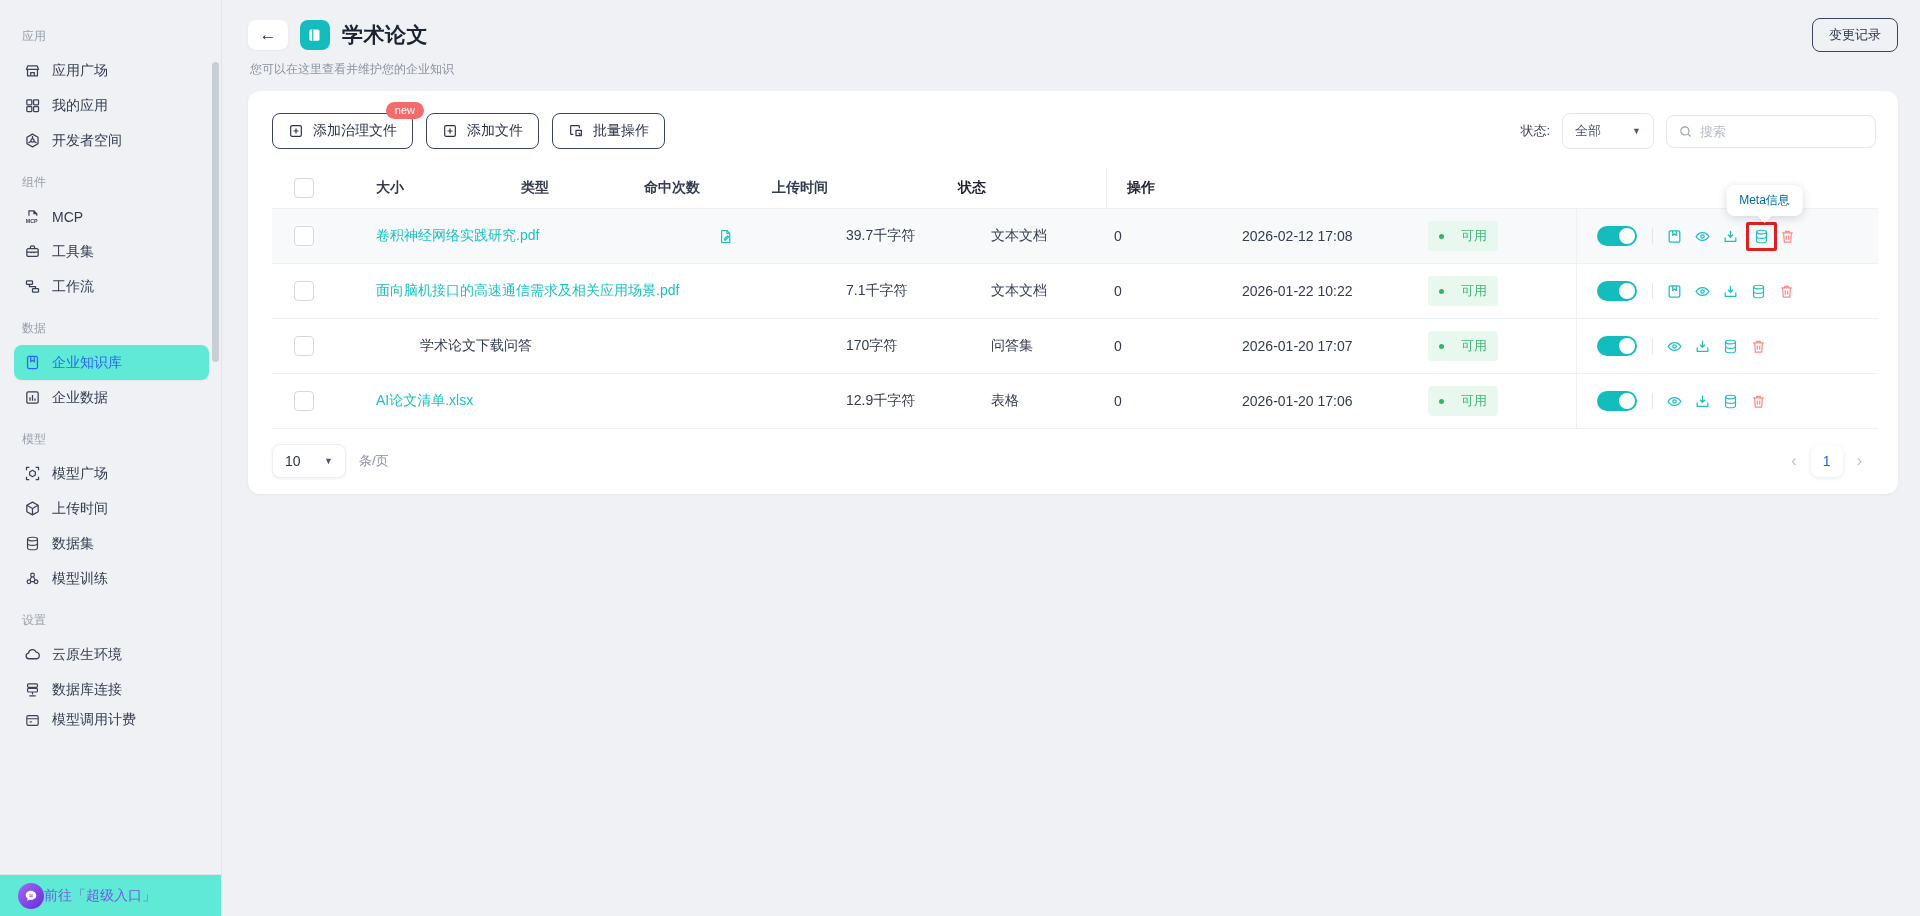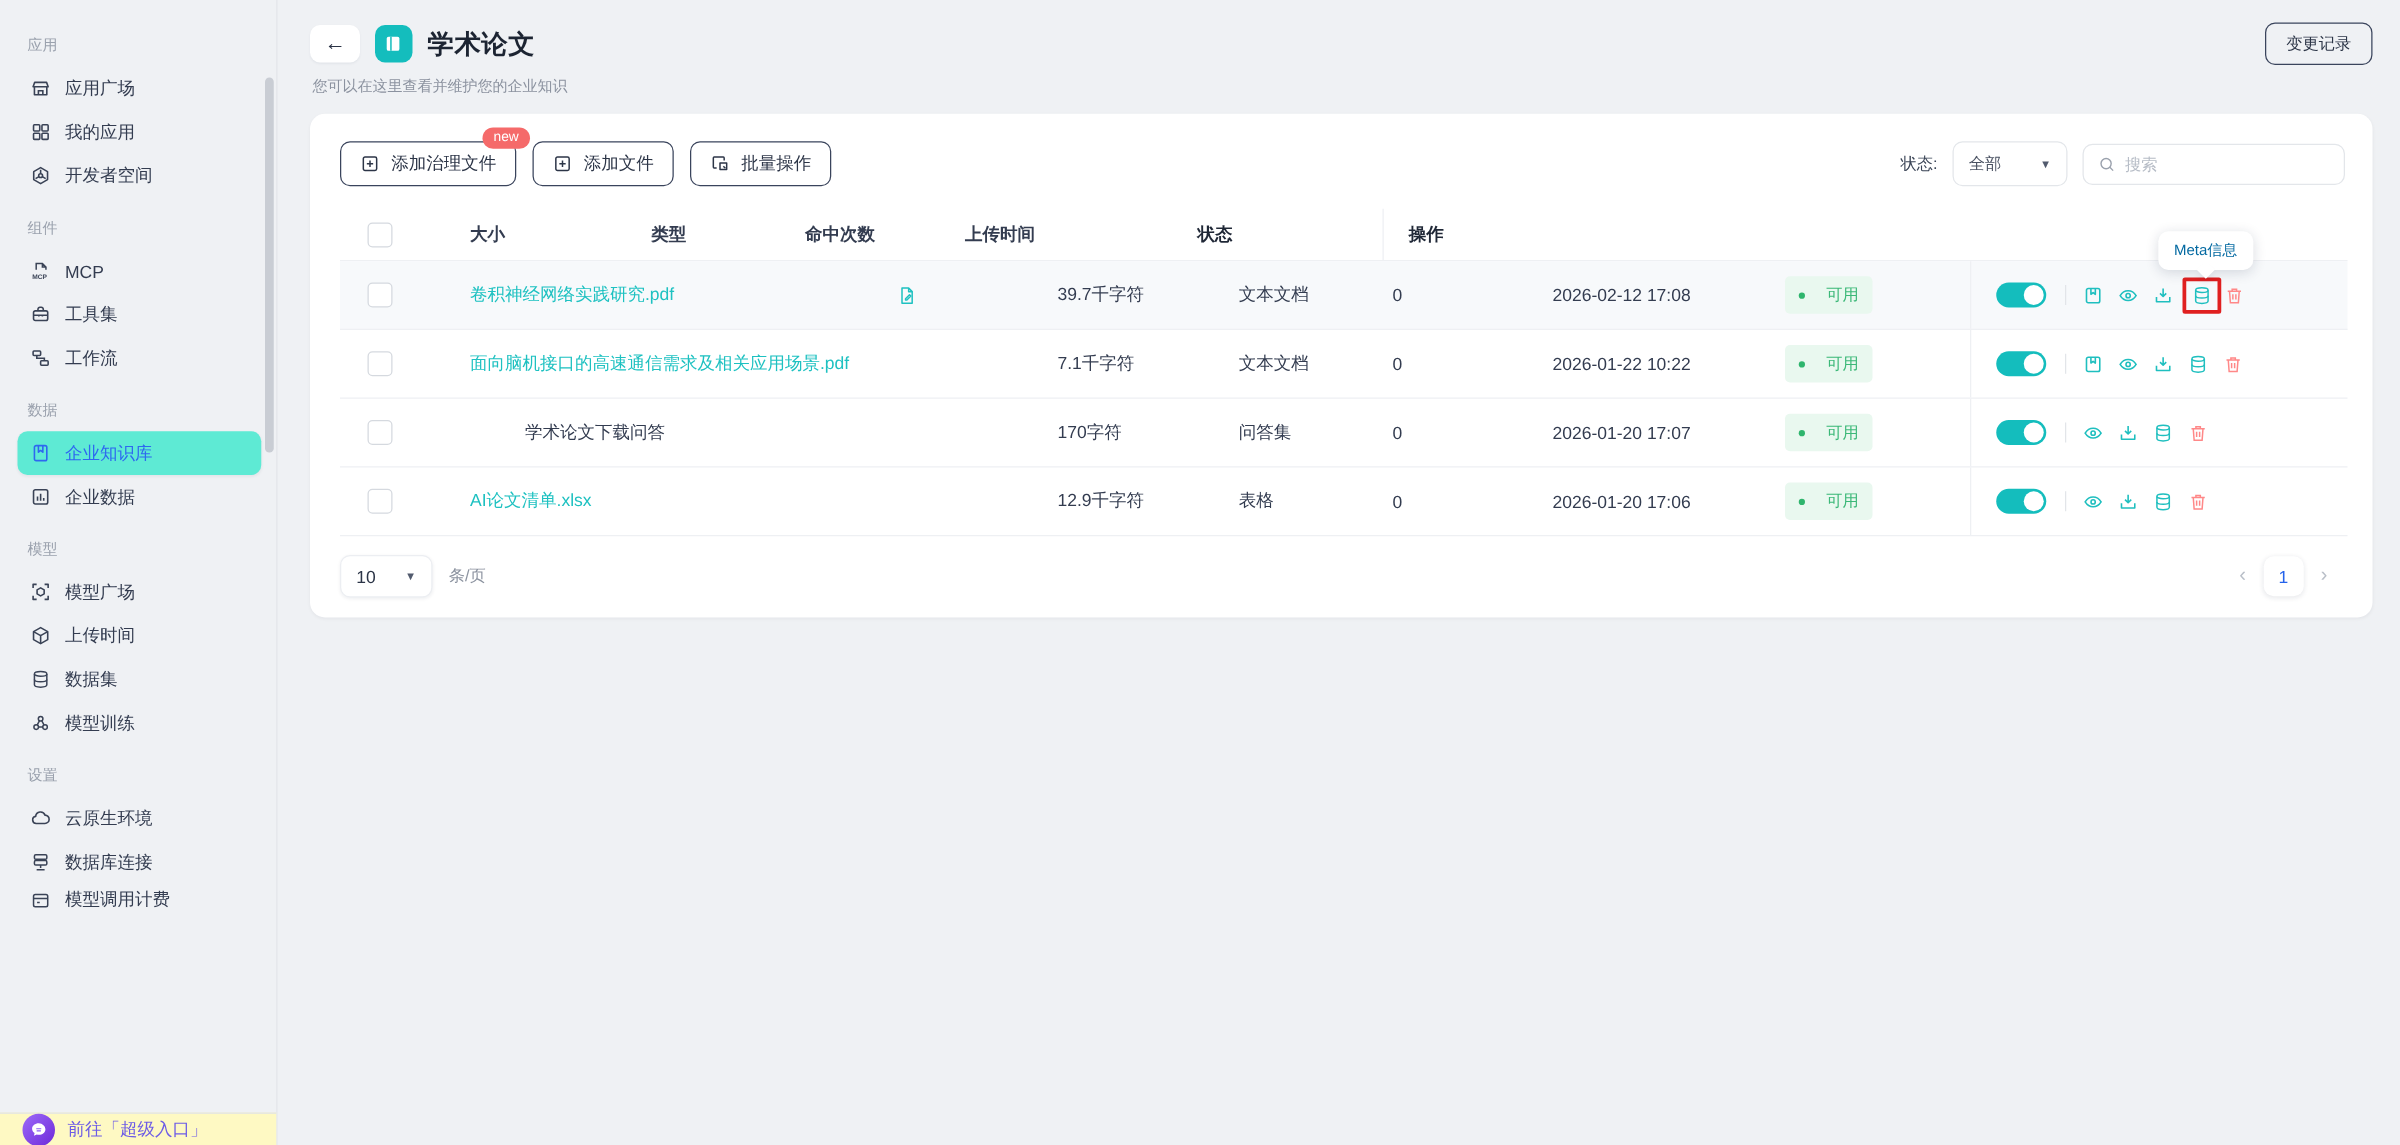--- a/index.html
+++ b/index.html
@@ -14,21 +14,21 @@
   .logo-text b { display:block; font-size:17px; color:#10131c; letter-spacing:1px; }
   .logo-text span { display:block; font-size:10px; color:#272d3a; font-weight:bold; letter-spacing:1px; margin-top:1px; }
   nav { padding:12px 12px 0 14px; }
   .sec-label { font-size:12px; color:#9aa1ad; margin:16px 8px 8px; }
   .sb-item { display:flex; align-items:center; gap:11px; height:35px; padding:0 10px; border-radius:8px; font-size:14px; color:#333c50; cursor:pointer; white-space:nowrap; }
   .sb-item .icon { color:#3a4356; }
   .sb-item.active { background:#5eead4; color:#2e68f0; box-shadow:0 1px 2px rgba(20,30,60,.05); }
   .sb-item.active .icon { color:#2e68f0; }
   .sb-item.cut { height:22px; overflow:hidden; align-items:flex-end; padding-top:6px; }
   .sb-scrollthumb { position:absolute; top:62px; right:2px; width:7px; height:300px; border-radius:4px; background:#c9cdd4; }
-  .sb-footer { position:absolute; left:0; bottom:0; width:100%; height:26px; background:#fef9c3; border-top:1px solid #dfe2e7; display:flex; align-items:center; gap:10px; padding:0 18px; }
+  .sb-footer { position:absolute; left:0; bottom:0; width:100%; height:42px; background:#5eead4; border-top:1px solid #dfe2e7; display:flex; align-items:center; padding:0 18px; }
   .sb-footer .bubble { width:26px; height:26px; border-radius:50%; background:linear-gradient(135deg,#9d6bf8,#6d28d9); display:flex; align-items:center; justify-content:center; }
   .sb-footer .txt { font-size:14px; color:#6d5ce6; }
 
   
   main { flex:1; position:relative; }
   .page-head { padding:18px 22px 0 26px; }
   .title-row { display:flex; align-items:center; gap:12px; }
   .back-btn { width:40px; height:30px; background:#fff; border:none; border-radius:8px; font-size:17px; color:#2b3346; cursor:pointer; box-shadow:0 1px 2px rgba(20,30,60,.06); }
   .book-badge { width:30px; height:30px; border-radius:8px; background:#14bdbd; display:flex; align-items:center; justify-content:center; }
   h1 { font-size:21px; color:#1c2432; letter-spacing:.5px; }

